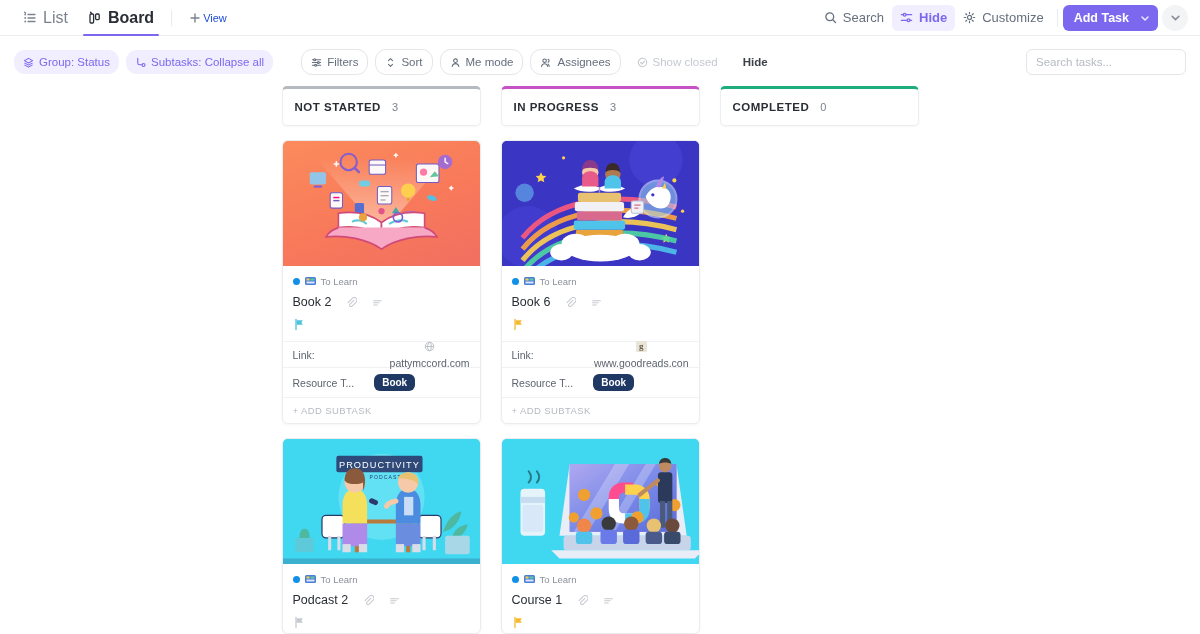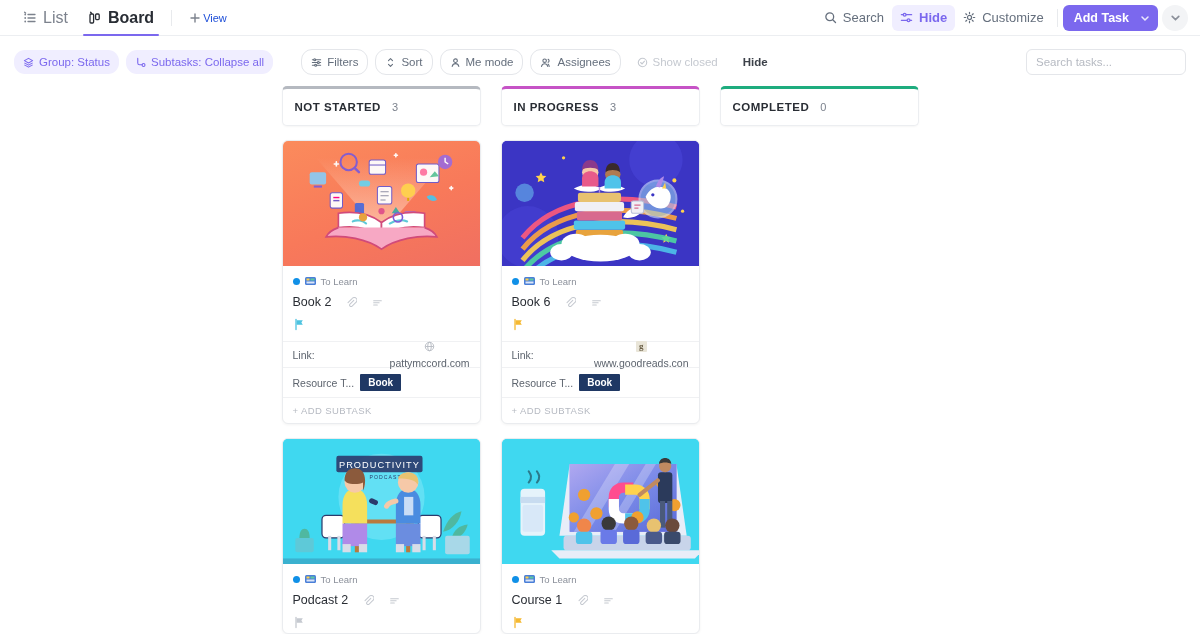--- a/index.html
+++ b/index.html
@@ -133,25 +133,25 @@
     padding: 0 10px; margin: 6px -10px 0 -10px;
   }
   .field-label { flex: 0 0 auto; }
   .field-value {
     margin-left: auto; display: flex; align-items: center; gap: 5px;
     color: #5d646e; max-width: 118px; overflow: hidden; white-space: nowrap; flex-direction: column;
   }
   .tag-row {
     display: flex; align-items: center; height: 30px;
     border-top: 1px solid #f0f1f3; padding: 0 10px; margin: 0 -10px;
-    font-size: 10.5px; color: #5d646e; gap: 6px;
+    font-size: 10.5px; color: #5d646e; gap: 20px;
   }
   .tag {
     background: #1f3864; color: #fff; font-size: 10px; font-weight: bold;
-    padding: 3px 8px; border-radius: 1px;
+    padding: 3px 8px; border-radius: 6px;
   }
   .add-subtask {
     height: 26px; display: flex; align-items: center;
     font-size: 9.5px; color: #b6bac2; letter-spacing: .4px;
     border-top: 1px solid #f0f1f3; margin: 0 -10px; padding: 0 10px;
     cursor: pointer;
   }
   .favicon-g {
     width: 11px; height: 11px; background: #e9e5d8; color: #6b6047;
     font-size: 9px; font-weight: bold; line-height: 11px; text-align: center;

